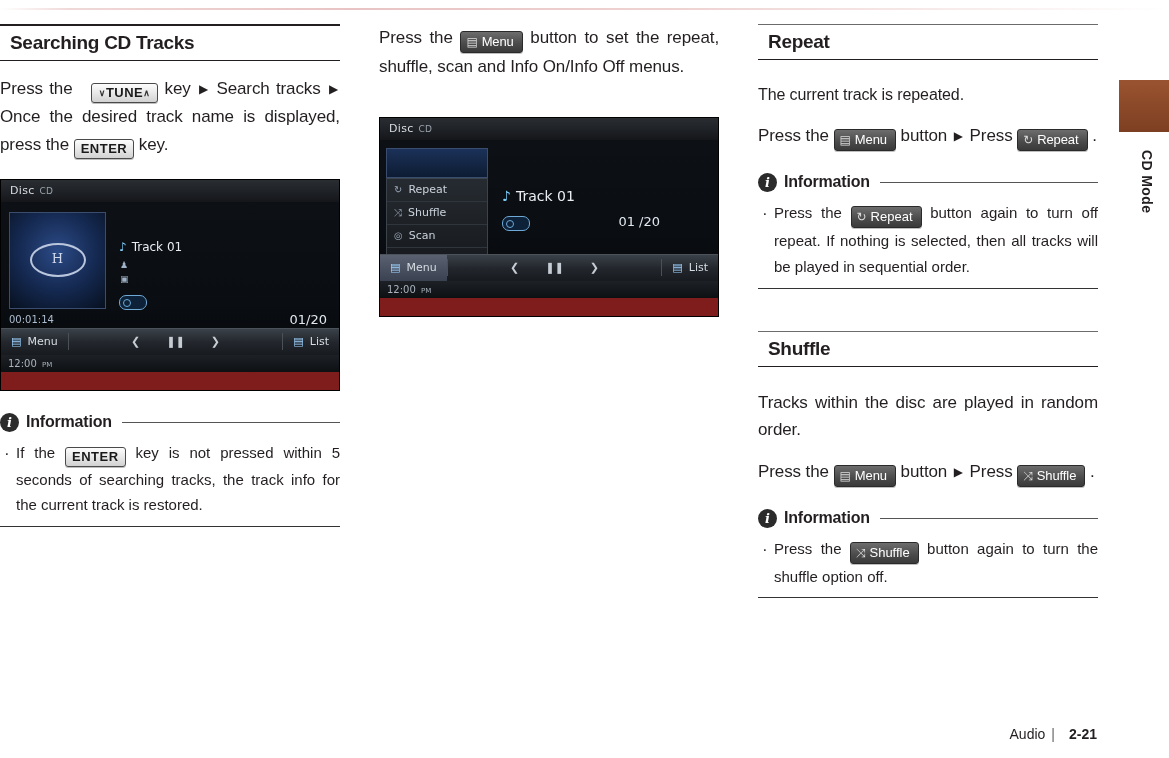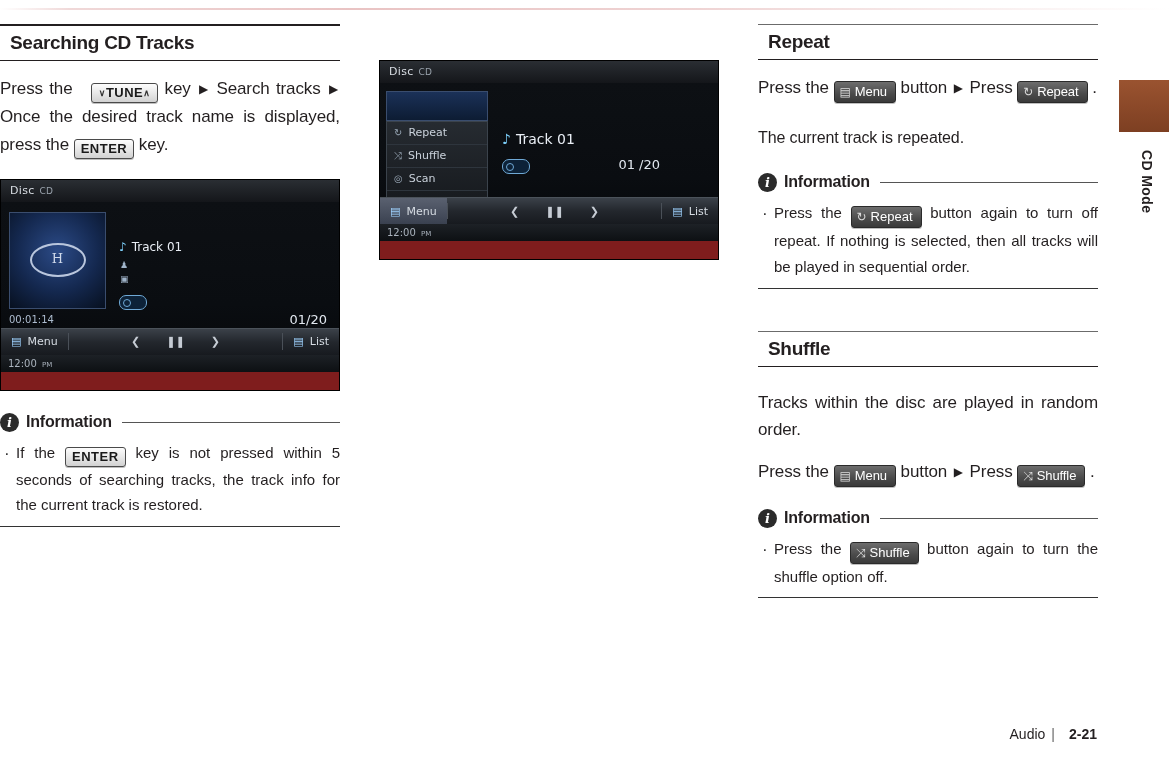--- a/index.html
+++ b/index.html
@@ -383,20 +383,25 @@
           <span>If the</span>
           <span class="chip enter">ENTER</span>
           <span>key is not pressed within 5 seconds of searching tracks, the track info for the current track is restored.</span>
         </li>
       </ul>
     </div>
   </div>
 
   <div class="col col-2">
 
+    <p class="body" style="margin-top:0;">
+      <span>Press the</span>
+      <span class="chip dark"><span class="gl">▤</span><span>Menu</span></span>
+      <span>button to set the repeat, shuffle, scan and Info On/Info Off menus.</span>
+    </p>
 
     <div class="screen" style="width:338px;height:198px;margin-top:36px;">
       <div class="titlebar">
         <span>Disc</span><span class="sub">CD</span>
       </div>
       <div class="stage" style="height:158px;">
         <div class="albumart" style="left:6px;top:8px;width:100px;height:28px;background:linear-gradient(to bottom,#1b3158,#0d1c33);"></div>
 
         <div class="menulist" style="left:6px;top:38px;width:100px;">
           <div class="mi"><span class="gi">↻</span><span>Repeat</span></div>
@@ -433,32 +438,32 @@
           <span style="font-size:7px;margin-left:2px;">PM</span>
         </div>
       </div>
     </div>
   </div>
 
   <div class="col col-3">
 
     <div class="sec-head thin-top">Repeat</div>
 
+    <p class="body nojust" style="margin-top:22px;font-size:16px;">The current track is repeated.</p>
+
     <p class="body">
       <span>Press the</span>
       <span class="chip dark"><span class="gl">▤</span><span>Menu</span></span>
       <span>button</span>
       <span class="arrow">▶</span>
       <span>Press</span>
       <span class="chip dark"><span class="gl">↻</span><span>Repeat</span></span>
       <span>.</span>
     </p>
 
-    <p class="body nojust" style="margin-top:22px;font-size:16px;">The current track is repeated.</p>
-
     <div class="info-head">
       <div class="info-i">i</div>
       <div class="info-label">Information</div>
       <div class="info-rule"></div>
     </div>
     <div class="info-body">
       <ul class="bullets">
         <li>
           <span>Press the</span>
           <span class="chip dark"><span class="gl">↻</span><span>Repeat</span></span>

